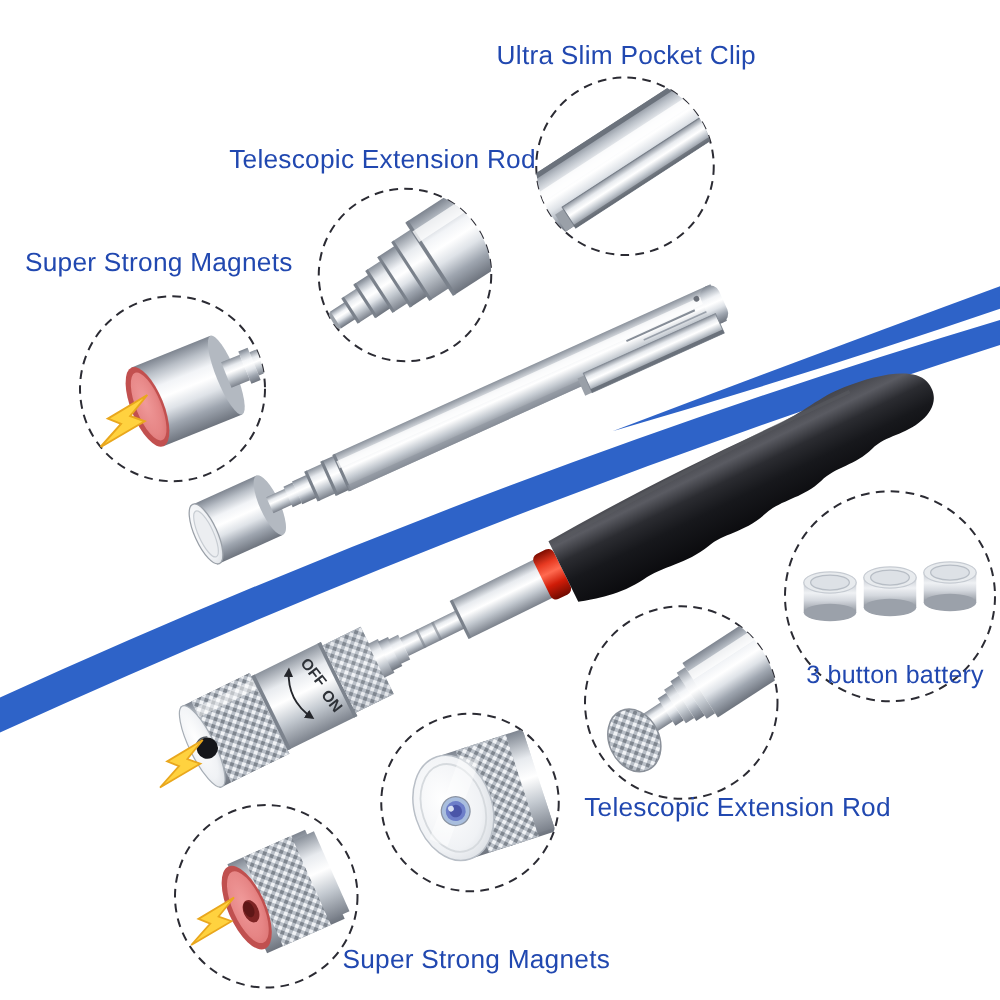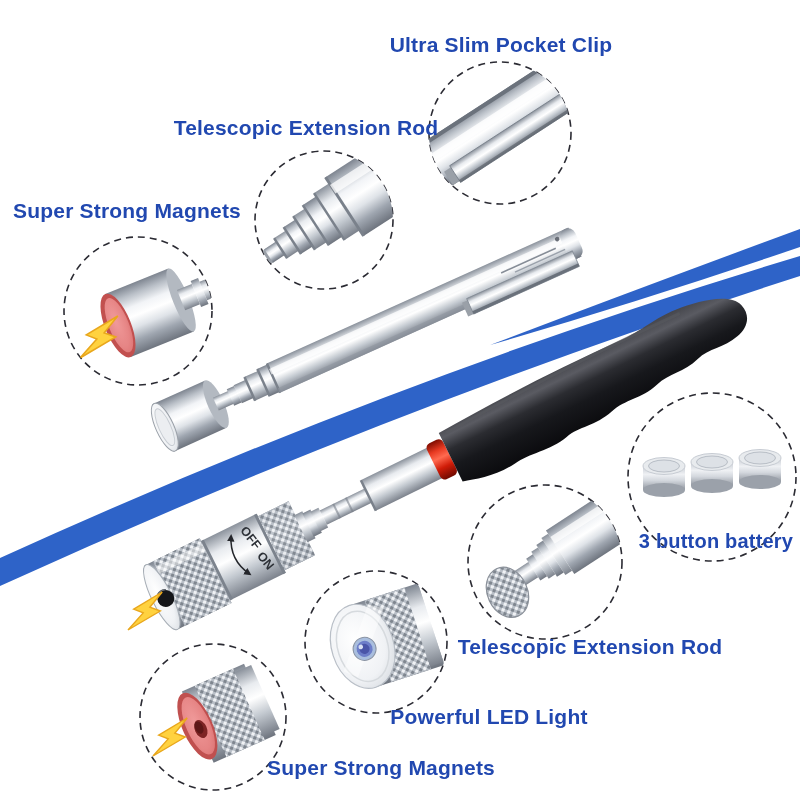--- a/index.html
+++ b/index.html
@@ -3,21 +3,21 @@
 <meta charset="utf-8">
 <style>
   html,body{margin:0;padding:0;background:#ffffff;}
   .stage{
     position:relative;width:800px;height:800px;background:#ffffff;overflow:hidden;
     font-family:"Liberation Sans","DejaVu Sans",sans-serif;
   }
   .stage svg{position:absolute;left:0;top:0;}
   .label{
     position:absolute;transform:translate(-50%,-50%);
-    font-weight:bold;font-size:21px;letter-spacing:.2px;white-space:nowrap;
+    font-weight:normal;font-size:21px;letter-spacing:.2px;white-space:nowrap;
     color:var(--label-blue,#2148b0);
   }
   .label.small{font-size:20px;}
 </style>
 </head>
 <body>
 
 <div class="stage">
 
 <svg width="800" height="800" viewBox="0 0 800 800">
@@ -293,16 +293,15 @@
   </g>
 
   <path transform="translate(128,592) scale(0.95)" d="M36,0 L6,18 L16,22 L0,40 L34,20 L23,16 Z" style="fill:var(--bolt-yellow,#ffd23f)" stroke="#e9a71d" stroke-width="1.5"></path>
 </svg>
 
 <div class="label" style="left:501px;top:45px">Ultra Slim Pocket Clip</div>
 <div class="label" style="left:306px;top:128px">Telescopic Extension Rod</div>
 <div class="label" style="left:127px;top:211px">Super Strong Magnets</div>
 <div class="label small" style="left:716px;top:541px">3 button battery</div>
 <div class="label" style="left:590px;top:647px">Telescopic Extension Rod</div>
-<div class="label" style="left:489px;top:717px">Powerful LED Light</div>
 <div class="label" style="left:381px;top:768px">Super Strong Magnets</div>
 
 </div>
 
 </body></html>

